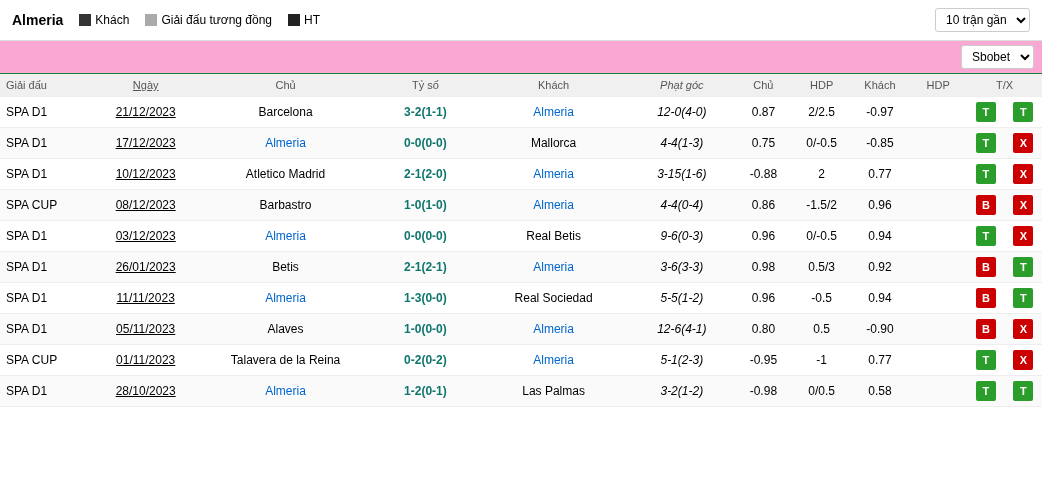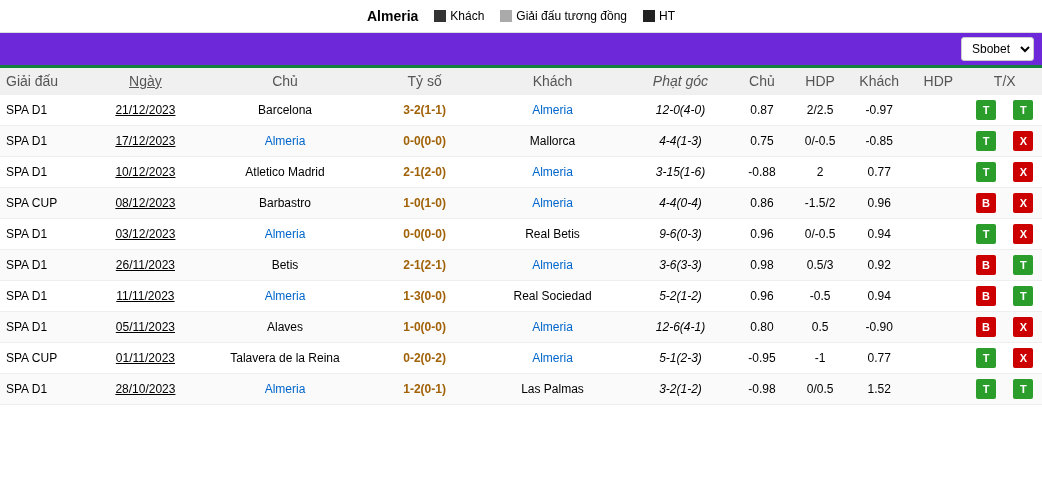--- a/index.html
+++ b/index.html
@@ -88,21 +88,21 @@
     .col-khach { width: 130px; }
     .col-phat-goc { width: 90px; font-style: italic; }
     .col-chu2 { width: 50px; }
     .col-hdp1 { width: 50px; }
     .col-khach2 { width: 50px; }
     .col-hdp2 { width: 50px; }
     .col-tx1 { width: 30px; }
     .col-tx2 { width: 30px; }
 
     .link-blue { color: #0066cc; cursor: pointer; }
-    .score-red { color: #a16207; font-weight: bold; }
+    .score-red { color: #0f766e; font-weight: bold; }
 
     .badge {
       display: inline-block;
       width: 20px;
       height: 20px;
       line-height: 20px;
       text-align: center;
       font-weight: bold;
       font-size: 11px;
       border-radius: 2px;
@@ -111,21 +111,21 @@
     .badge-t { background: #2a9d2a; }
     .badge-x { background: #cc0000; }
     .badge-b { background: #cc0000; }
 
     .sub-header {
       background: #f0f0f0;
     }
 
     .sub-header th {
       background: #f0f0f0;
-      font-size: 14px;
+      font-size: 11px;
     }
 
     tr:nth-child(even) { background: #fafafa; }
     tr:nth-child(odd) { background: #fff; }
   </style>
 </head>
 <body>
 
 <div class="header-bar">
   <span class="team-name">Almeria</span>
@@ -138,23 +138,30 @@
   <div class="legend-item">
     <span class="legend-box gray"></span>
     <span>Giải đấu tương đồng</span>
   </div>
 
   <div class="legend-item">
     <span class="legend-box dark2"></span>
     <span>HT</span>
   </div>
 
+  <div class="dropdown-group">
+    <select>
+      <option>10 trận gần</option>
+      <option>5 trận gần</option>
+      <option>20 trận gần</option>
+    </select>
+  </div>
 </div>
 
-<div style="display:flex; align-items:center; padding: 4px 8px; border-bottom:3px solid #15803d; background:#6d28d9; gap:8px; justify-content: flex-end;">
+<div style="display:flex; align-items:center; padding: 4px 8px; border-bottom:1px solid #15803d; background:#f9a8d4; gap:8px; justify-content: flex-end;">
   <select>
     <option>Sbobet</option>
     <option>188Bet</option>
   </select>
 </div>
 
 <table>
   <thead>
     <tr class="sub-header">
       <th class="col-giai">Giải đấu</th>
@@ -276,21 +283,21 @@
     <td class="col-hdp2"></td>
     <td class="col-tx1">
       <span class="badge badge-t">T</span>
     </td>
     <td class="col-tx2">
       <span class="badge badge-x">X</span>
     </td>
   </tr>
       <tr>
     <td class="col-giai">SPA D1</td>
-    <td class="col-ngay">26/11/2023</td>
+    <td class="col-ngay">26/01/2023</td>
     <td class="col-chu">
       Betis
     </td>
     <td class="col-ty-so"><span class="score-red">2-1(2-1)</span></td>
     <td class="col-khach">
       <span class="link-blue">Almeria</span>
     </td>
     <td class="col-phat-goc">3-6(3-3)</td>
     <td class="col-chu2">0.98</td>
     <td class="col-hdp1">0.5/3</td>
@@ -306,21 +313,21 @@
       <tr>
     <td class="col-giai">SPA D1</td>
     <td class="col-ngay">11/11/2023</td>
     <td class="col-chu">
       <span class="link-blue">Almeria</span>
     </td>
     <td class="col-ty-so"><span class="score-red">1-3(0-0)</span></td>
     <td class="col-khach">
       Real Sociedad
     </td>
-    <td class="col-phat-goc">5-2(1-2)</td>
+    <td class="col-phat-goc">5-5(1-2)</td>
     <td class="col-chu2">0.96</td>
     <td class="col-hdp1">-0.5</td>
     <td class="col-khach2">0.94</td>
     <td class="col-hdp2"></td>
     <td class="col-tx1">
       <span class="badge badge-b">B</span>
     </td>
     <td class="col-tx2">
       <span class="badge badge-t">T</span>
     </td>
@@ -375,21 +382,21 @@
     <td class="col-chu">
       <span class="link-blue">Almeria</span>
     </td>
     <td class="col-ty-so"><span class="score-red">1-2(0-1)</span></td>
     <td class="col-khach">
       Las Palmas
     </td>
     <td class="col-phat-goc">3-2(1-2)</td>
     <td class="col-chu2">-0.98</td>
     <td class="col-hdp1">0/0.5</td>
-    <td class="col-khach2">1.52</td>
+    <td class="col-khach2">0.58</td>
     <td class="col-hdp2"></td>
     <td class="col-tx1">
       <span class="badge badge-t">T</span>
     </td>
     <td class="col-tx2">
       <span class="badge badge-t">T</span>
     </td>
   </tr>
     </tbody>
 </table>

